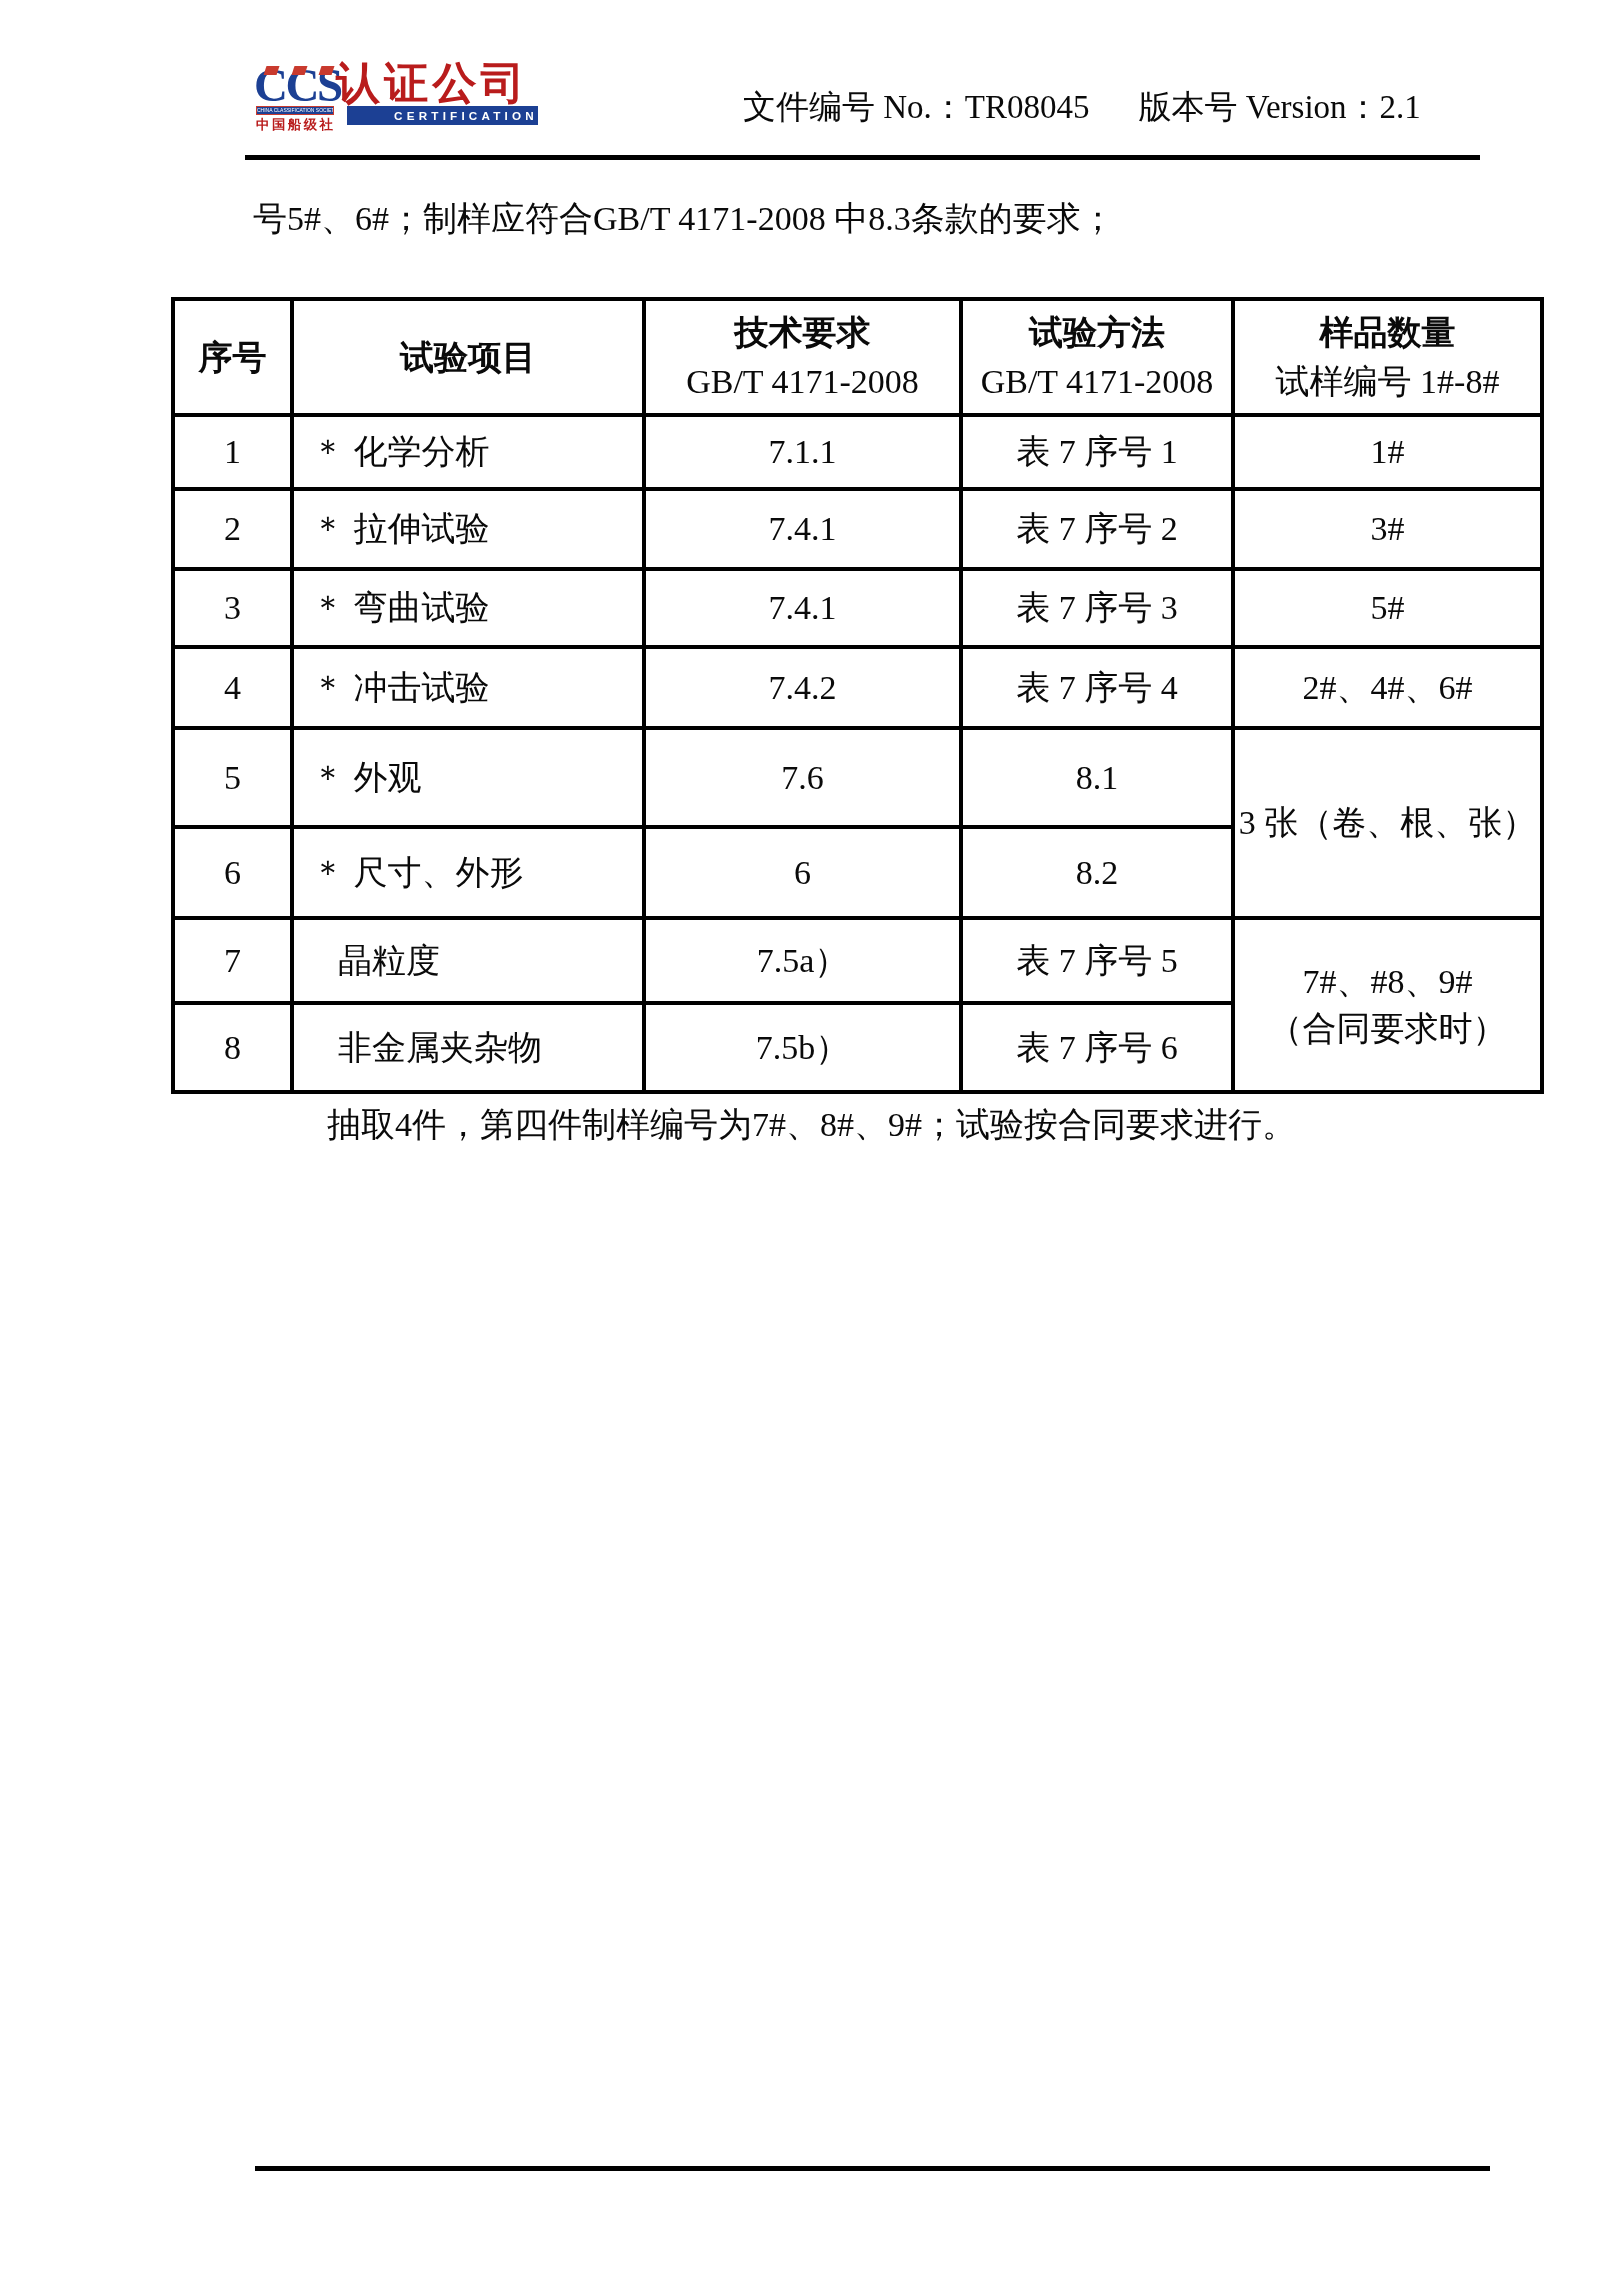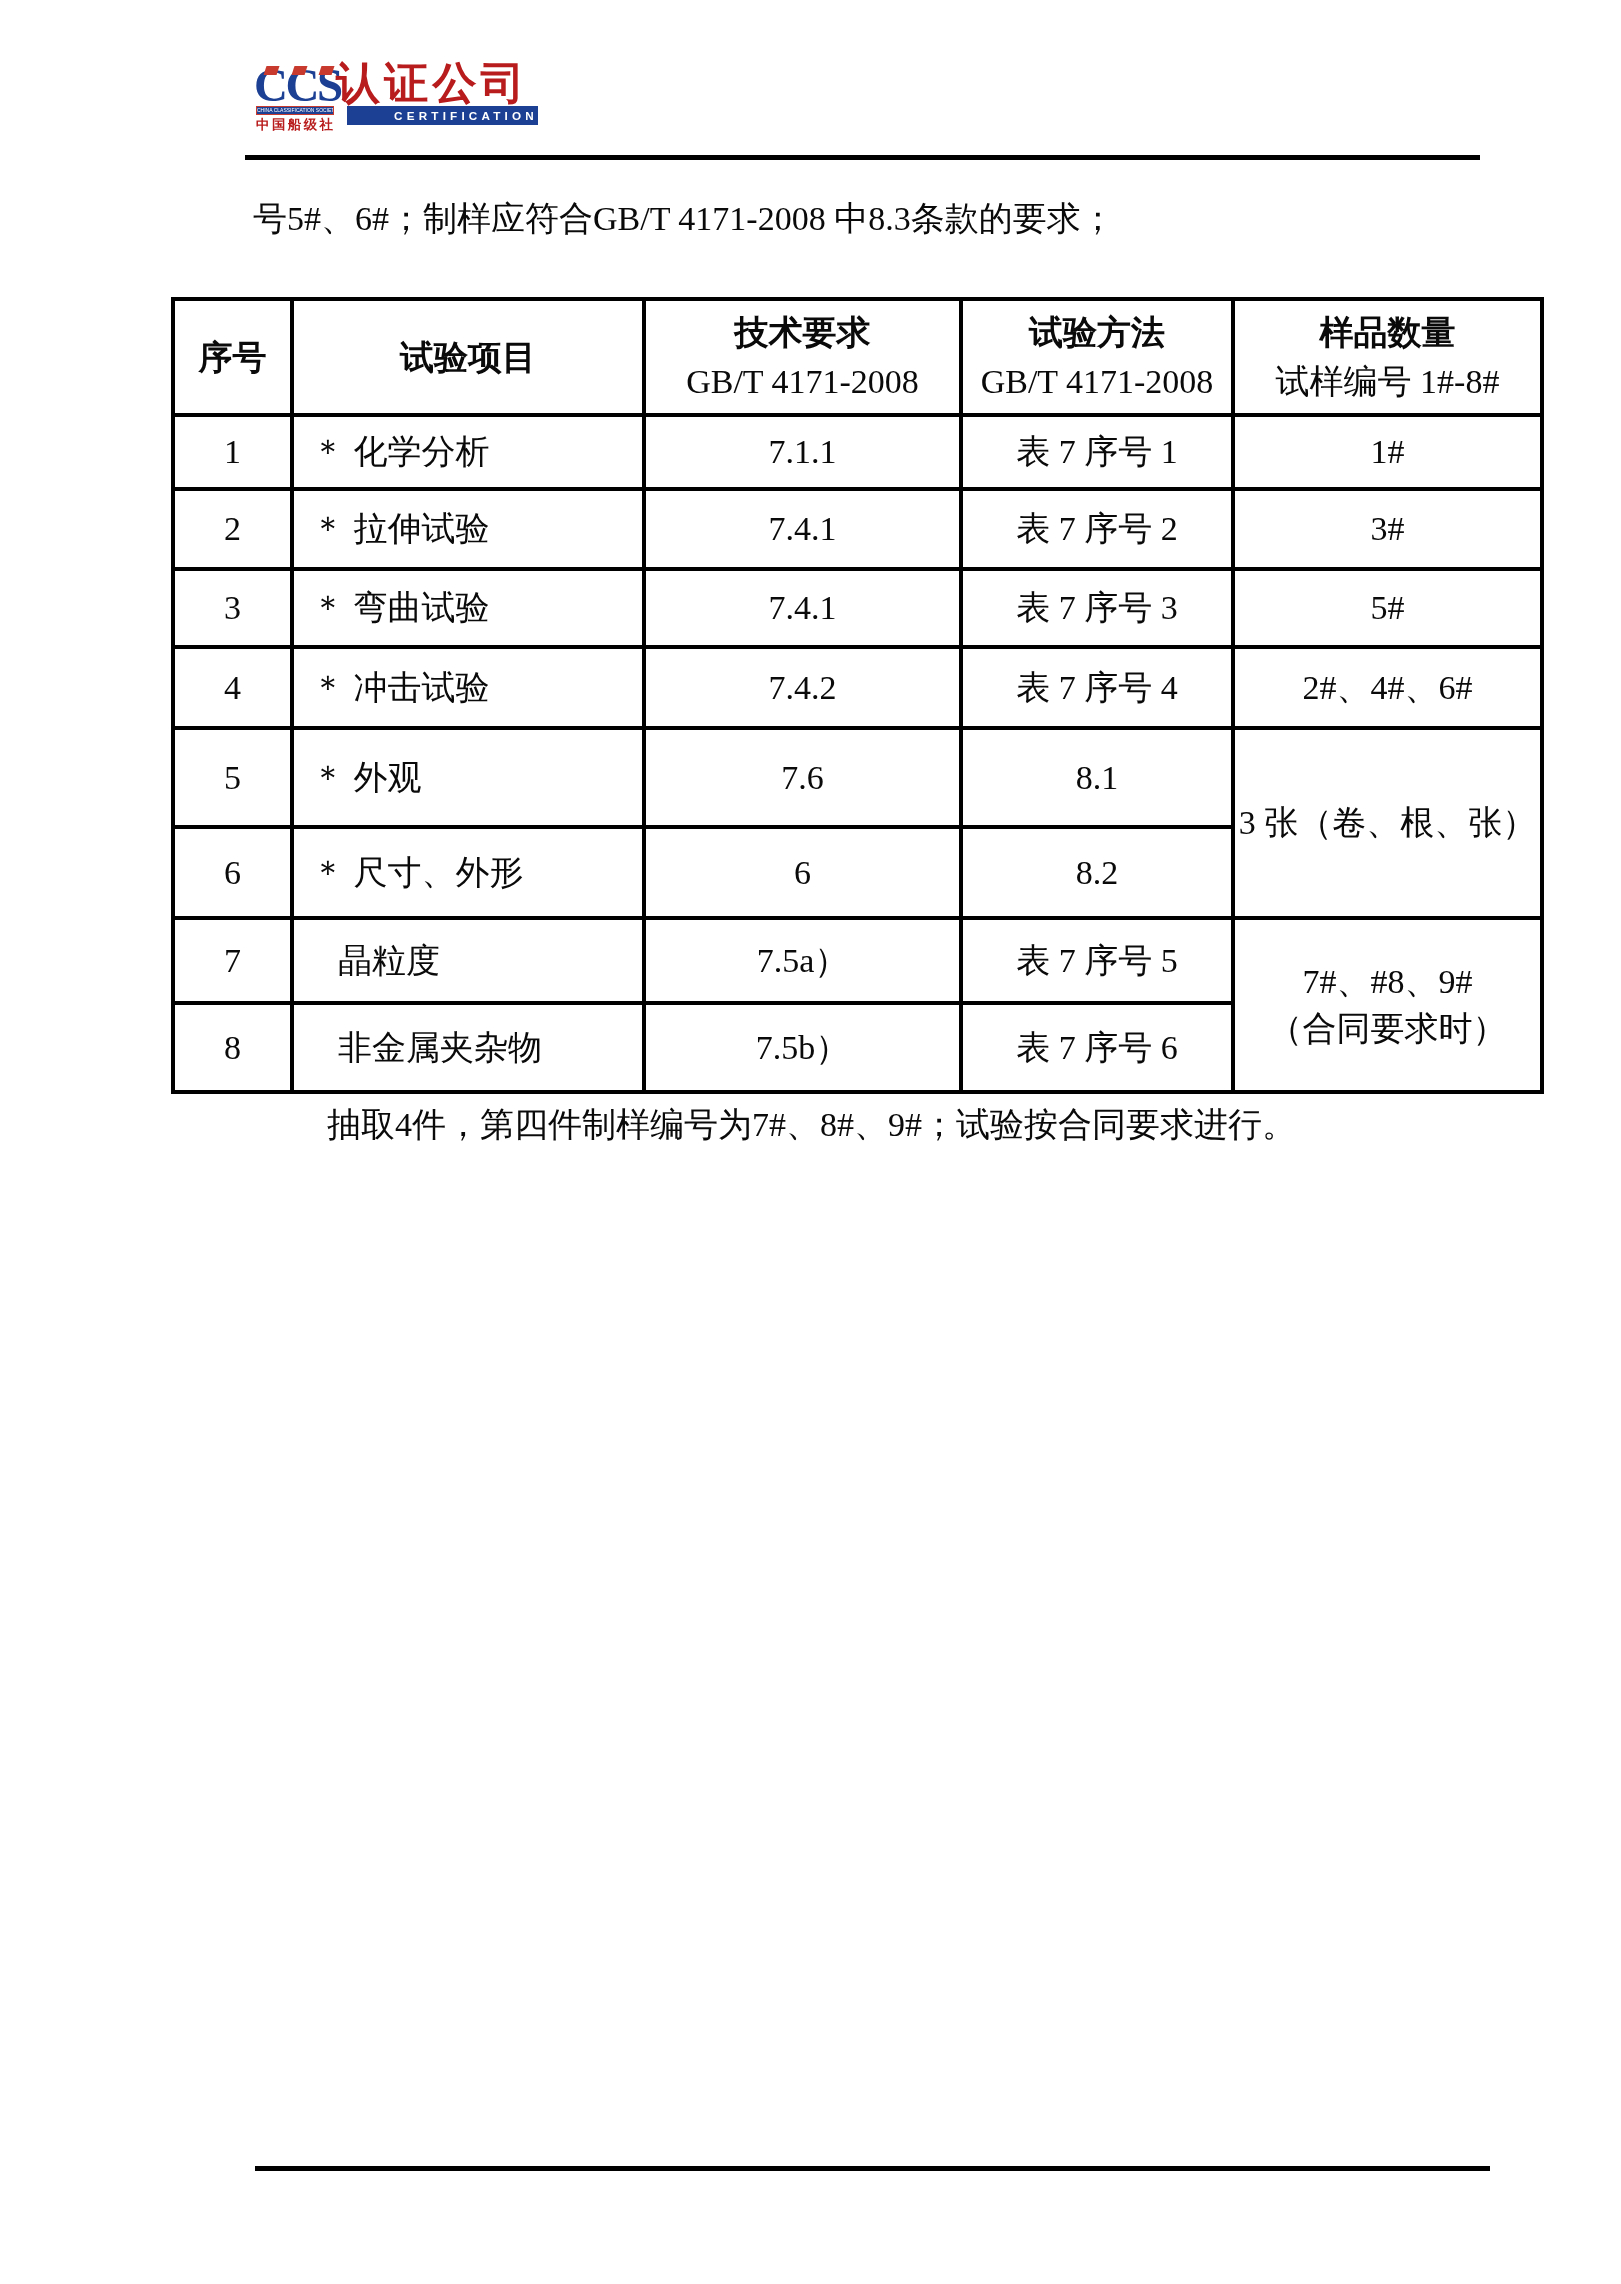--- a/index.html
+++ b/index.html
@@ -59,20 +59,24 @@
     <div class="logo-ccs">CCS</div>
     <i class="flame f1"></i>
     <i class="flame f2"></i>
     <i class="flame f3"></i>
     <div class="soc-bar">CHINA CLASSIFICATION SOCIETY</div>
     <div class="soc-cn">中国船级社</div>
     <div class="brand-cn">认证公司</div>
     <div class="cert-bar">CERTIFICATION</div>
   </div>
 
+  <div class="docmeta">
+    <span>文件编号 No.：TR08045</span>
+    <span>版本号 Version：2.1</span>
+  </div>
   <div class="rule rule-top"></div>
 
   <div class="intro">
     <div>号5#、6#；制样应符合GB/T 4171-2008 中8.3条款的要求；</div>
   </div>
 
   <table class="spec">
     <colgroup>
       <col style="width:119px">
         <col style="width:352px">

